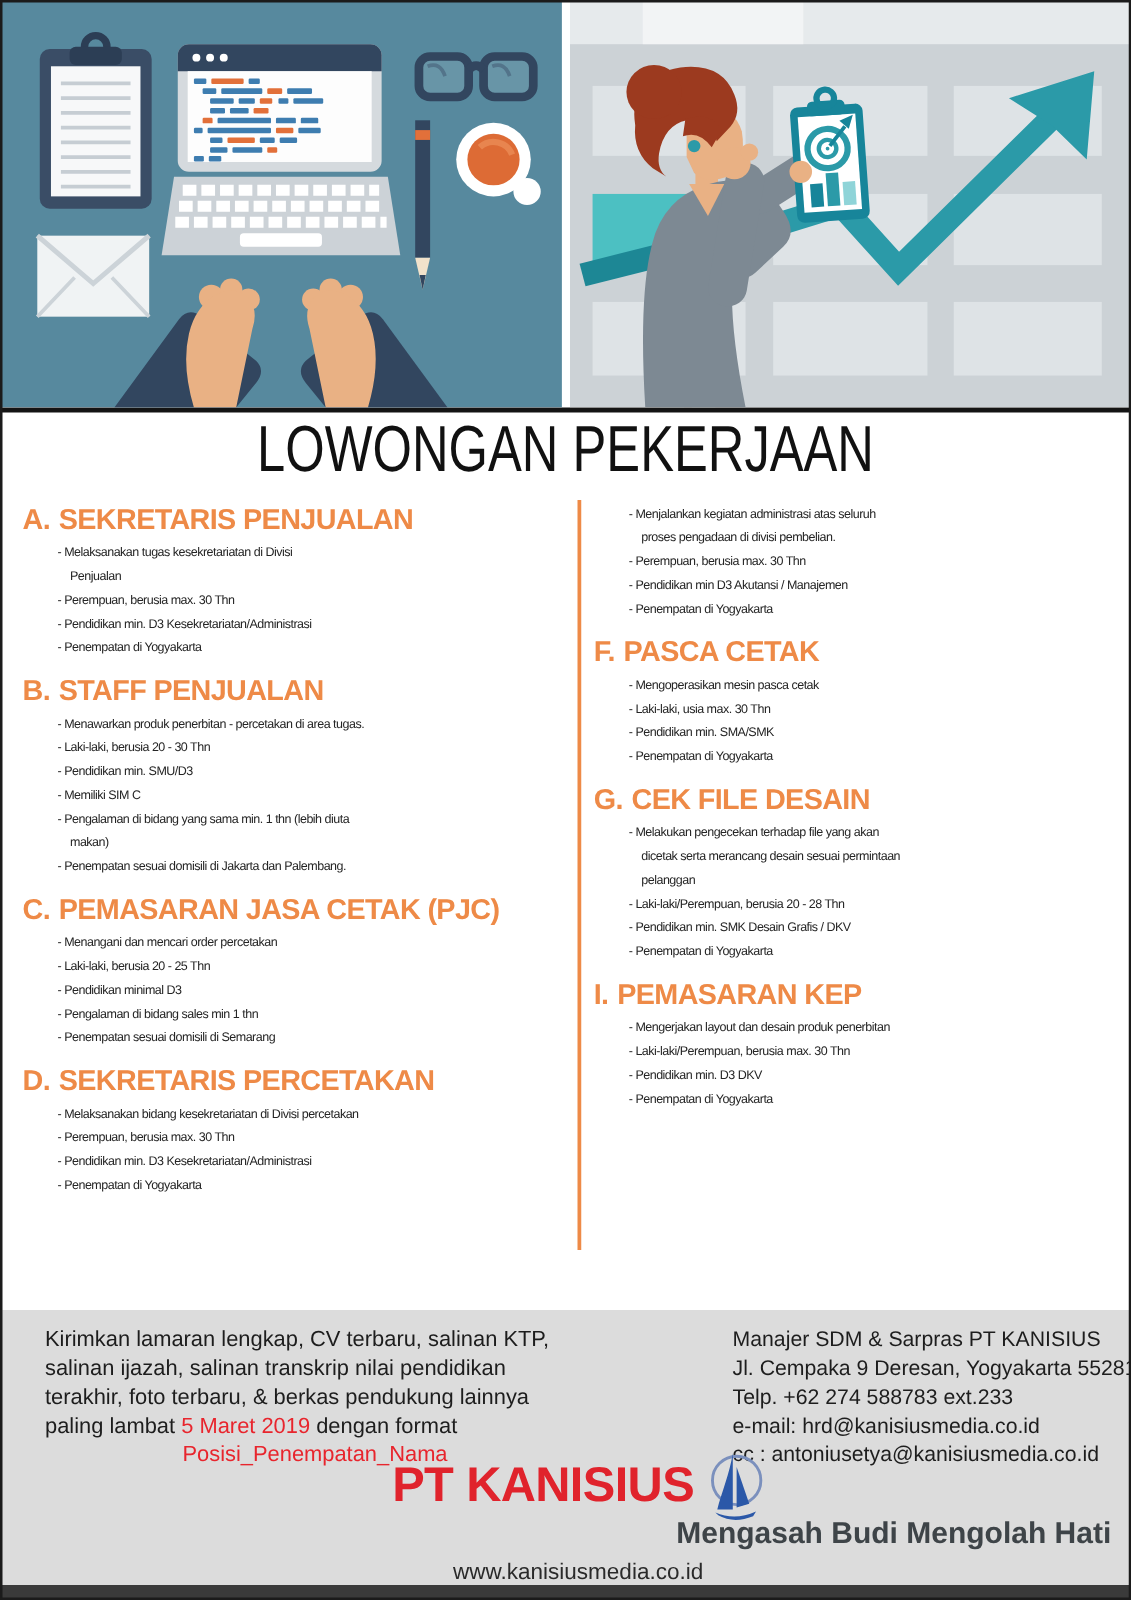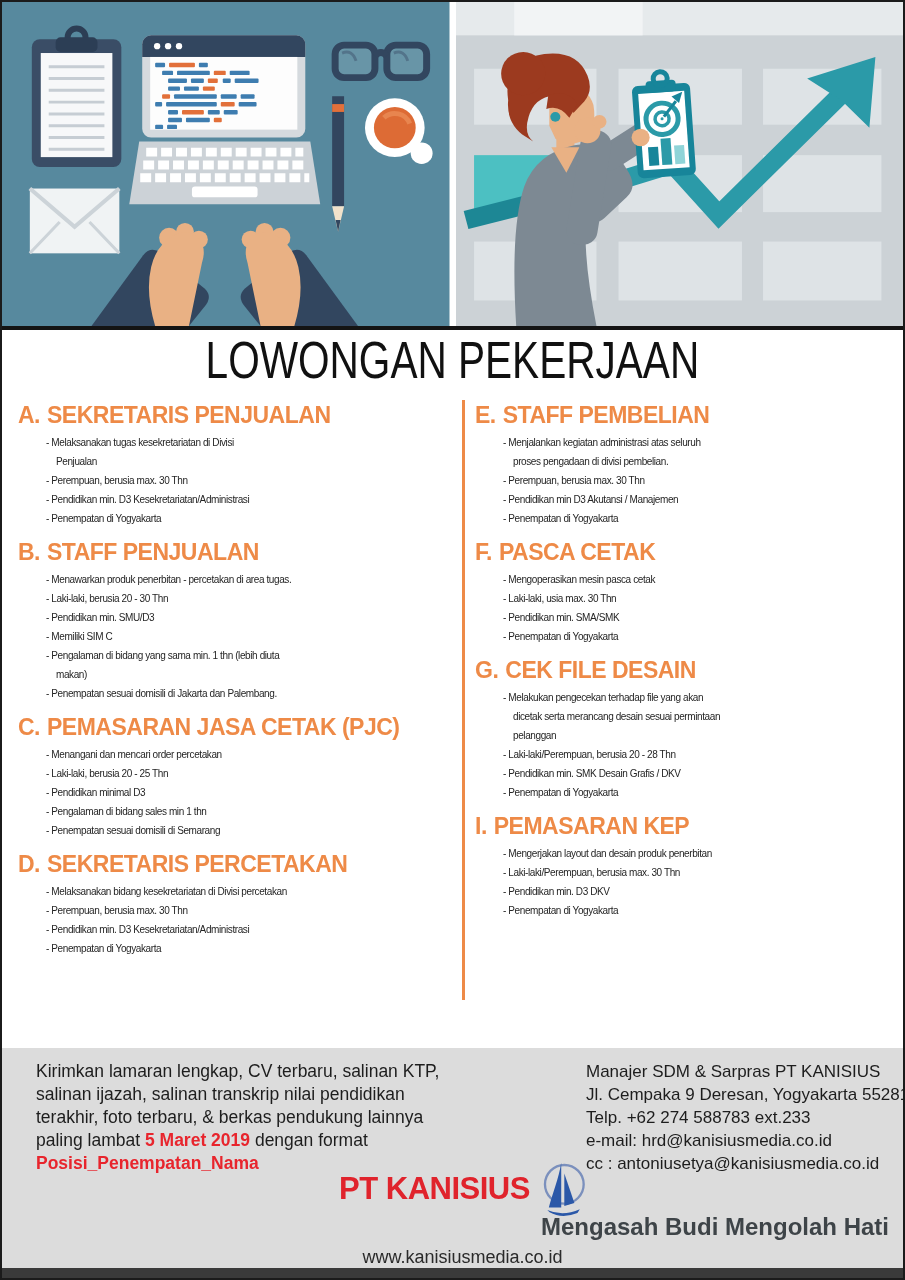--- a/index.html
+++ b/index.html
@@ -30,26 +30,26 @@
   .job-name { margin-left:7px; }
   .reqs { list-style:none; margin:2px 0 0 28px; padding:0; }
   .req { font-size:10px; line-height:19px; letter-spacing:-0.4px; color:#252525;
          white-space:pre-line; padding-left:10px; text-indent:-10px; }
   .col-right .req { padding-right:35px; }
 
   
   .footer { height:220px; background:#dcdcdc; padding:12px 16px 0 36px; }
   .footer-cols { display:grid; grid-template-columns:1fr 1fr; }
   .instructions { margin:0; width:432px; font-size:17.5px; line-height:23px; color:#1d1d1d; }
-  .red { color:#e8252d; font-weight:bold; }
+  .red { color:#e8252d; font-weight:normal;text-align:center; }
   .format { display:block; }
   .contact { padding-left:118px; font-size:17px; line-height:23px; color:#1d1d1d; }
   .contact-line { white-space:nowrap; }
   .logo-row { display:flex; justify-content:center; align-items:center; gap:8px; margin-top:-14px; height:56px; }
-  .company { font-size:31px; font-weight:bold; color:#e0232c; letter-spacing:-0.5px; }
+  .company { font-size:39px; font-weight:bold; color:#e0232c; letter-spacing:-0.5px; }
   .boat { width:48px; height:56px; }
   .tagline { text-align:right; font-weight:bold; font-size:24px; color:#3e4448; margin-top:-4px; }
   .website { text-align:center; font-size:18px; color:#2a2a2a; margin-top:6px; }
   .bottom-bar { position:absolute; left:0; right:0; bottom:0; height:12px; background:#3a3a3a; }
 </style>
 </head>
 <body>
 
 <div class="poster">
 
@@ -279,21 +279,20 @@
             <li class="req">- Perempuan, berusia max. 30 Thn</li>
             <li class="req">- Pendidikan min. D3 Kesekretariatan/Administrasi</li>
             <li class="req">- Penempatan di Yogyakarta</li>
           </ul>
         </section>
       </div>
     <div class="divider"></div>
     <div class="col col-right">
 
         <section class="job">
-          <h2 class="job-title"><span>E.</span><span class="job-name">STAFF PEMBELIAN</span></h2>
           <ul class="reqs">
 
           <li class="req">- Menjalankan kegiatan administrasi atas seluruh
 proses pengadaan di divisi pembelian.</li>
             <li class="req">- Perempuan, berusia max. 30 Thn</li>
             <li class="req">- Pendidikan min D3 Akutansi / Manajemen</li>
             <li class="req">- Penempatan di Yogyakarta</li>
           </ul>
         </section>
 

